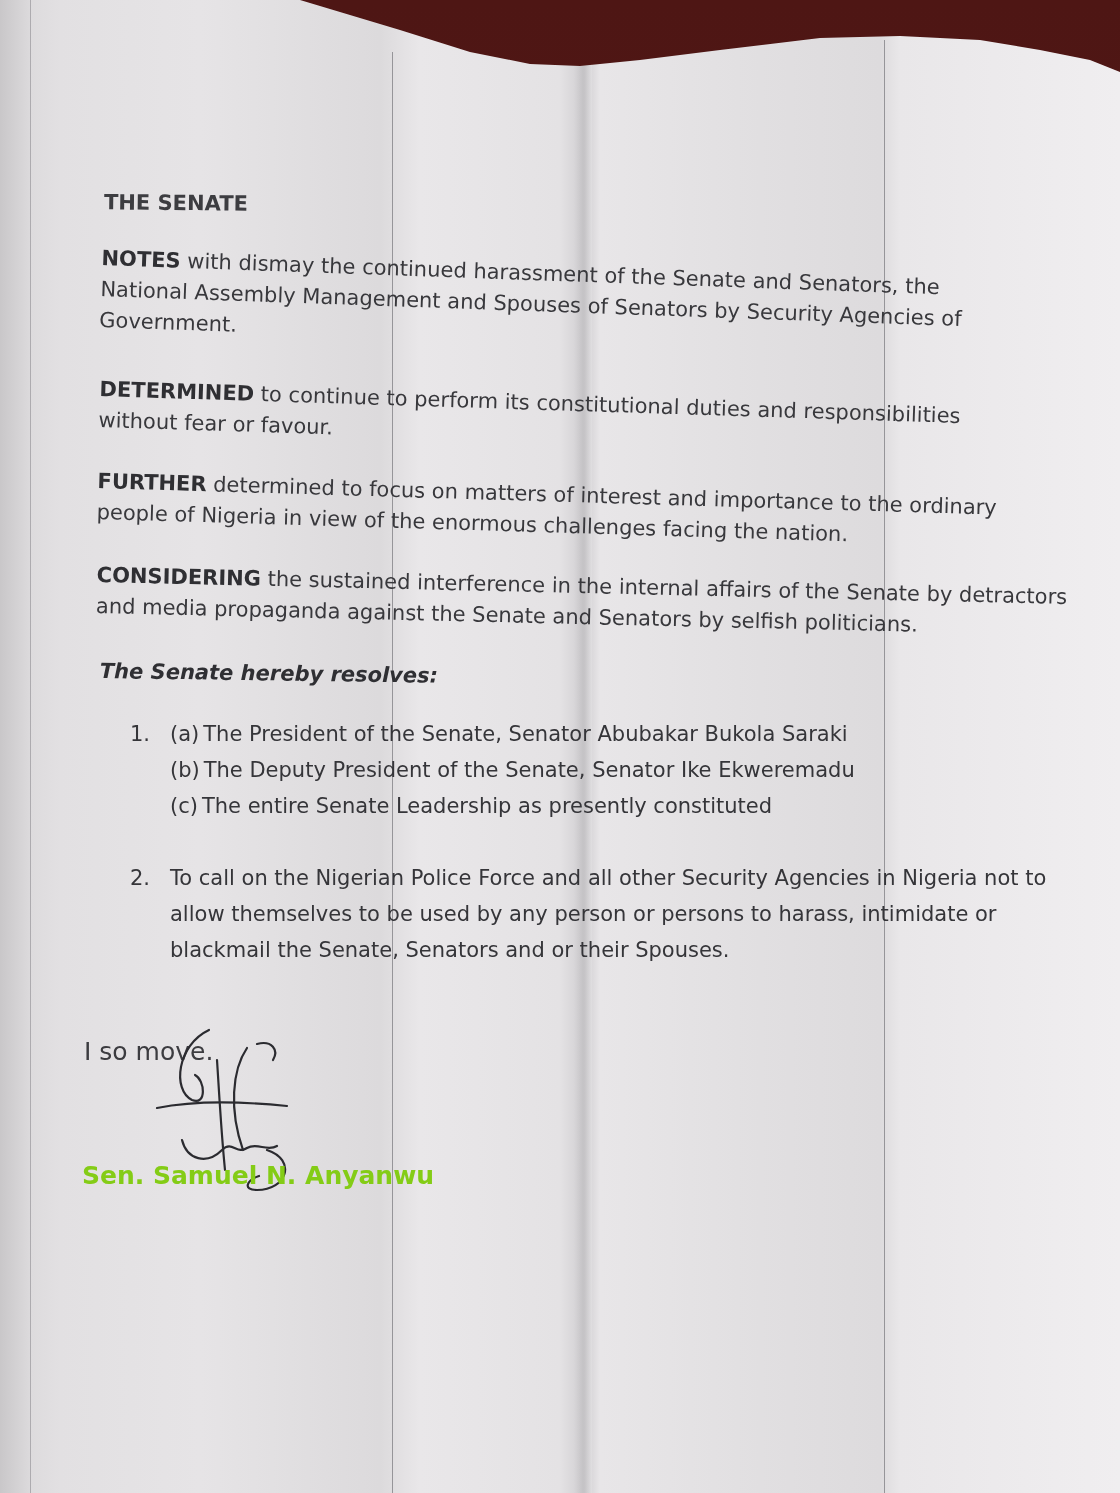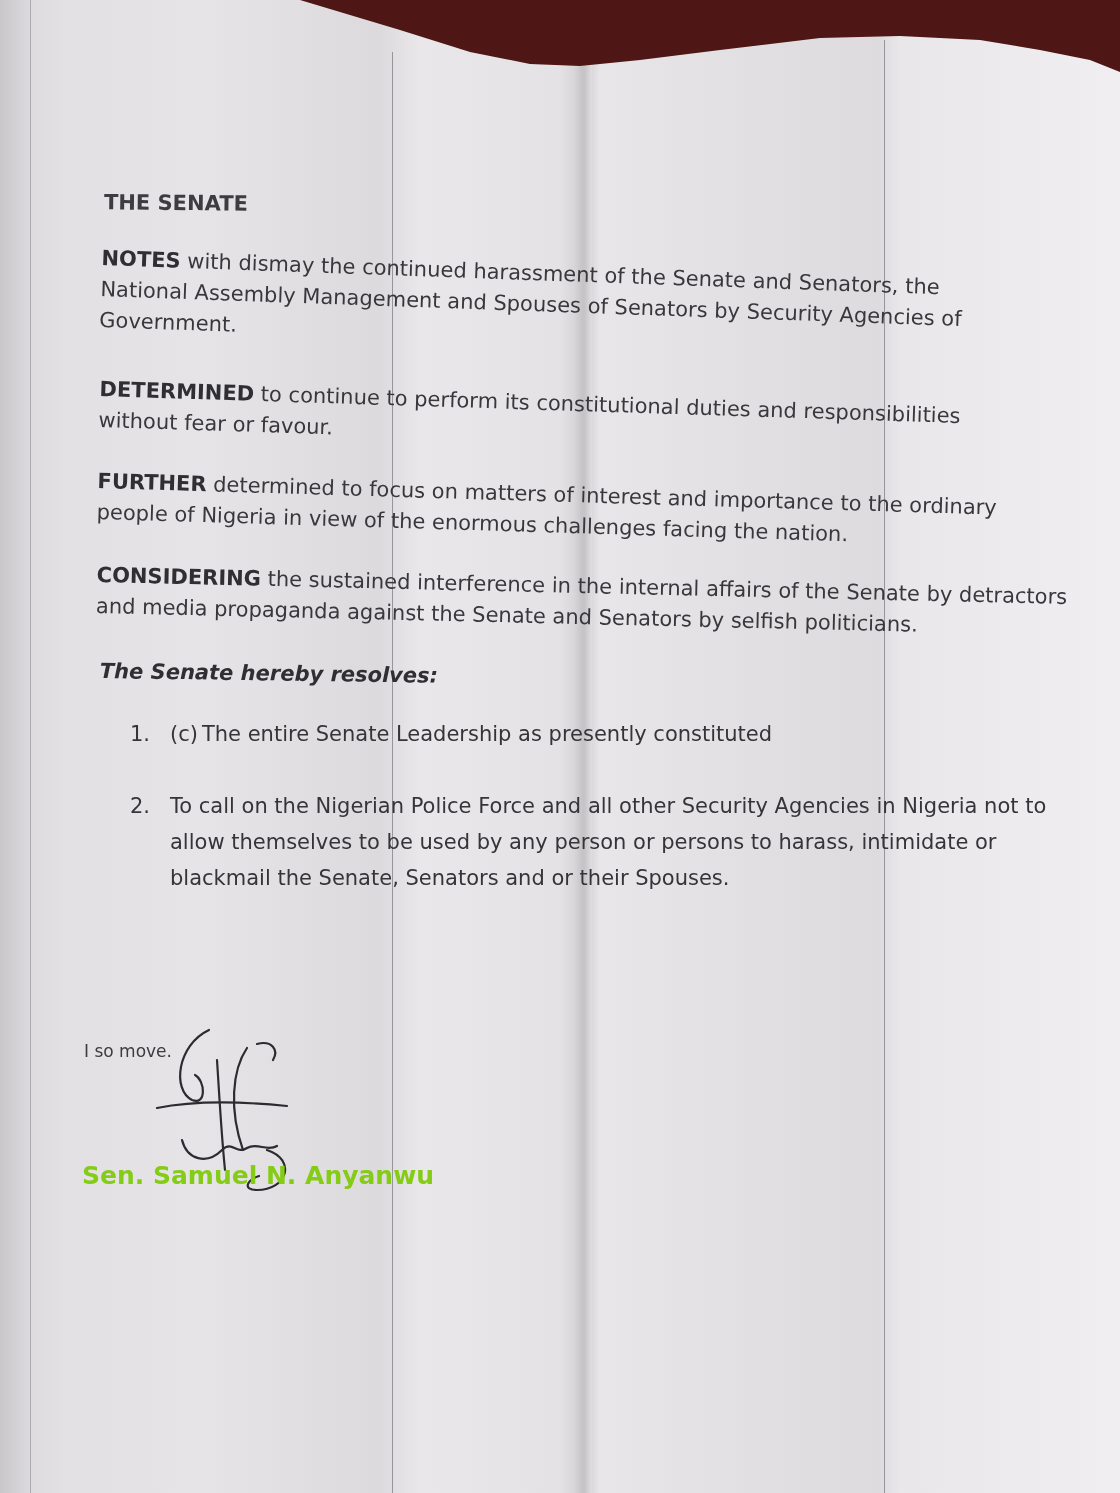--- a/index.html
+++ b/index.html
@@ -123,21 +123,21 @@
     }
     .sub-item .tag { margin-right: 4px; }
     .res-item.item2 { margin-top: 36px; }
     .res-item.item2 .res-body { width: 930px; }
 
     .closing {
       position: absolute;
       left: 72px;
       top: 1036px;
       color: #3c3c40;
-      font-size: 17px;
+      font-size: 25px;
     }
     .signature {
       position: absolute;
       left: 135px;
       top: 1020px;
       width: 160px;
       height: 180px;
     }
     .signatory {
       position: absolute;
@@ -179,20 +179,26 @@
     <span class="lead">CONSIDERING</span><span> the sustained interference in the internal affairs of the Senate by detractors and media propaganda against the Senate and Senators by selfish politicians.</span>
   </div>
 
   <div class="resolves">The Senate hereby resolves:</div>
 
   <ol class="res-list">
     <li class="res-item item1">
       <span class="res-num">1.</span>
       <div class="res-body">
         <ul class="sub-list">
+          <li class="sub-item">
+            <span class="tag">(a)</span><span>The President of the Senate, Senator Abubakar Bukola Saraki</span>
+          </li>
+          <li class="sub-item">
+            <span class="tag">(b)</span><span>The Deputy President of the Senate, Senator Ike Ekweremadu</span>
+          </li>
           <li class="sub-item">
             <span class="tag">(c)</span><span>The entire Senate Leadership as presently constituted</span>
           </li>
         </ul>
       </div>
     </li>
     <li class="res-item item2">
       <span class="res-num">2.</span>
       <div class="res-body">To call on the Nigerian Police Force and all other Security Agencies in Nigeria not to allow themselves to be used by any person or persons to harass, intimidate or blackmail the Senate, Senators and or their Spouses.</div>
     </li>

